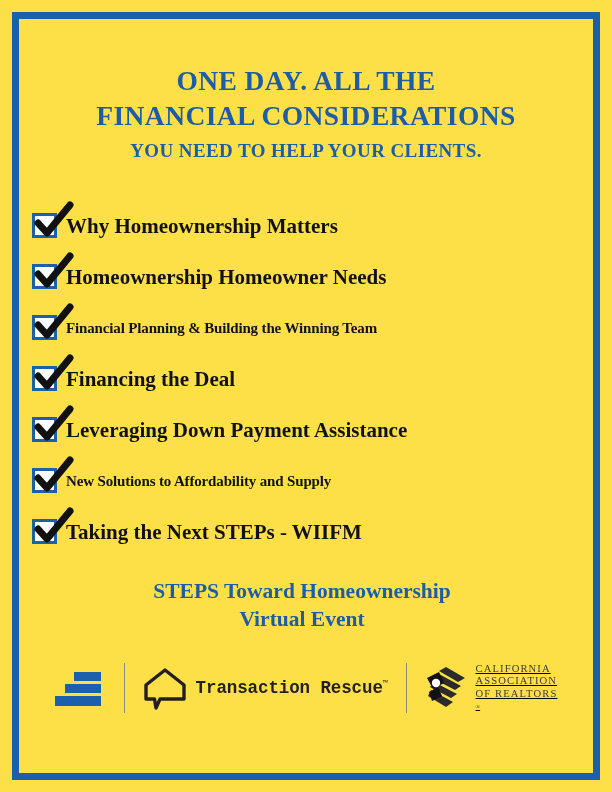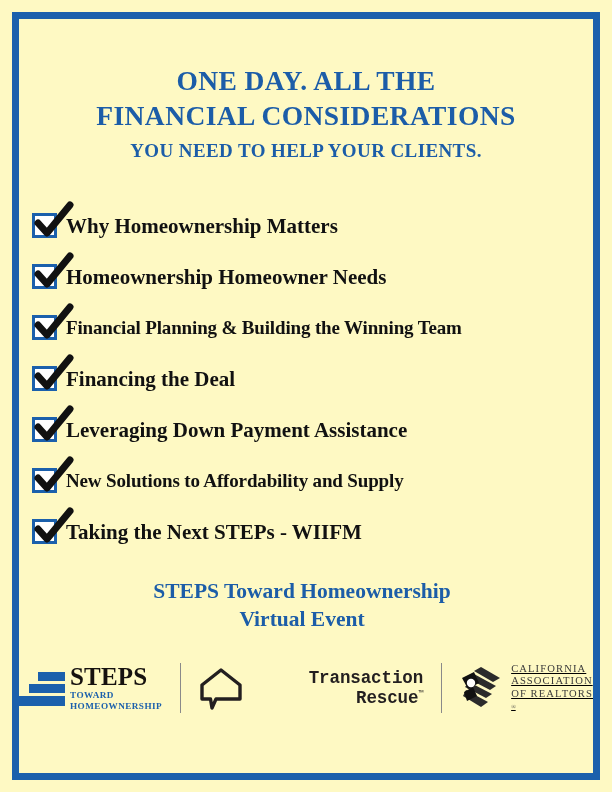--- a/index.html
+++ b/index.html
@@ -11,21 +11,21 @@
     width: 612px;
     height: 792px;
     font-family: "Liberation Serif", serif;
     -webkit-font-smoothing: antialiased;
   }
 
   .page {
     position: relative;
     width: 612px;
     height: 792px;
-    background: #fef9c3;
+    background: #fde047;
     box-sizing: border-box;
     overflow: hidden;
   }
 
   
   .frame {
     position: absolute;
     left: 12px;
     top: 12px;
     right: 12px;
@@ -96,21 +96,21 @@
   .check-label {
     margin-left: 9px;
     color: #111111;
     font-family: "Liberation Serif", serif;
     font-weight: bold;
     font-size: 21px;
     line-height: 24px;
     white-space: nowrap;
   }
   
-  .check-row.long .check-label { font-size: 19px; letter-spacing: -0.15px; }
+  .check-row.long .check-label { font-size: 15px; letter-spacing: -0.15px; }
 
   
   .subhead {
     position: absolute;
     left: 0;
     right: 8px;
     top: 558px;
     text-align: center;
     color: #1c5da8;
     font-family: "Liberation Serif", serif;
@@ -288,25 +288,20 @@
 
     <div class="logos">
 
       <div class="logo-cell">
         <div class="steps-logo">
           <svg class="steps-bars" viewBox="0 0 46 40">
             <rect x="19" y="4" width="27" height="9" fill="#1b60ac"></rect>
             <rect x="10" y="16" width="36" height="9" fill="#1b60ac"></rect>
             <rect x="0" y="28" width="46" height="10" fill="#1b60ac"></rect>
           </svg>
-          <div class="steps-words">
-            <div class="steps-title">STEPS</div>
-            <div class="steps-sub">TOWARD</div>
-            <div class="steps-sub">HOMEOWNERSHIP</div>
-          </div>
         </div>
       </div>
 
       <div class="logo-sep"></div>
 
       <div class="logo-cell">
         <div class="tr-logo">
           <svg class="tr-house" viewBox="0 0 44 44">
             <path d="M22 4 L41 19 L41 33 L17 33 L13 42 L11.5 33 L3 33 L3 19 Z" fill="none" stroke="#231f20" stroke-width="3.4" stroke-linejoin="round" stroke-linecap="round"></path>
           </svg>

